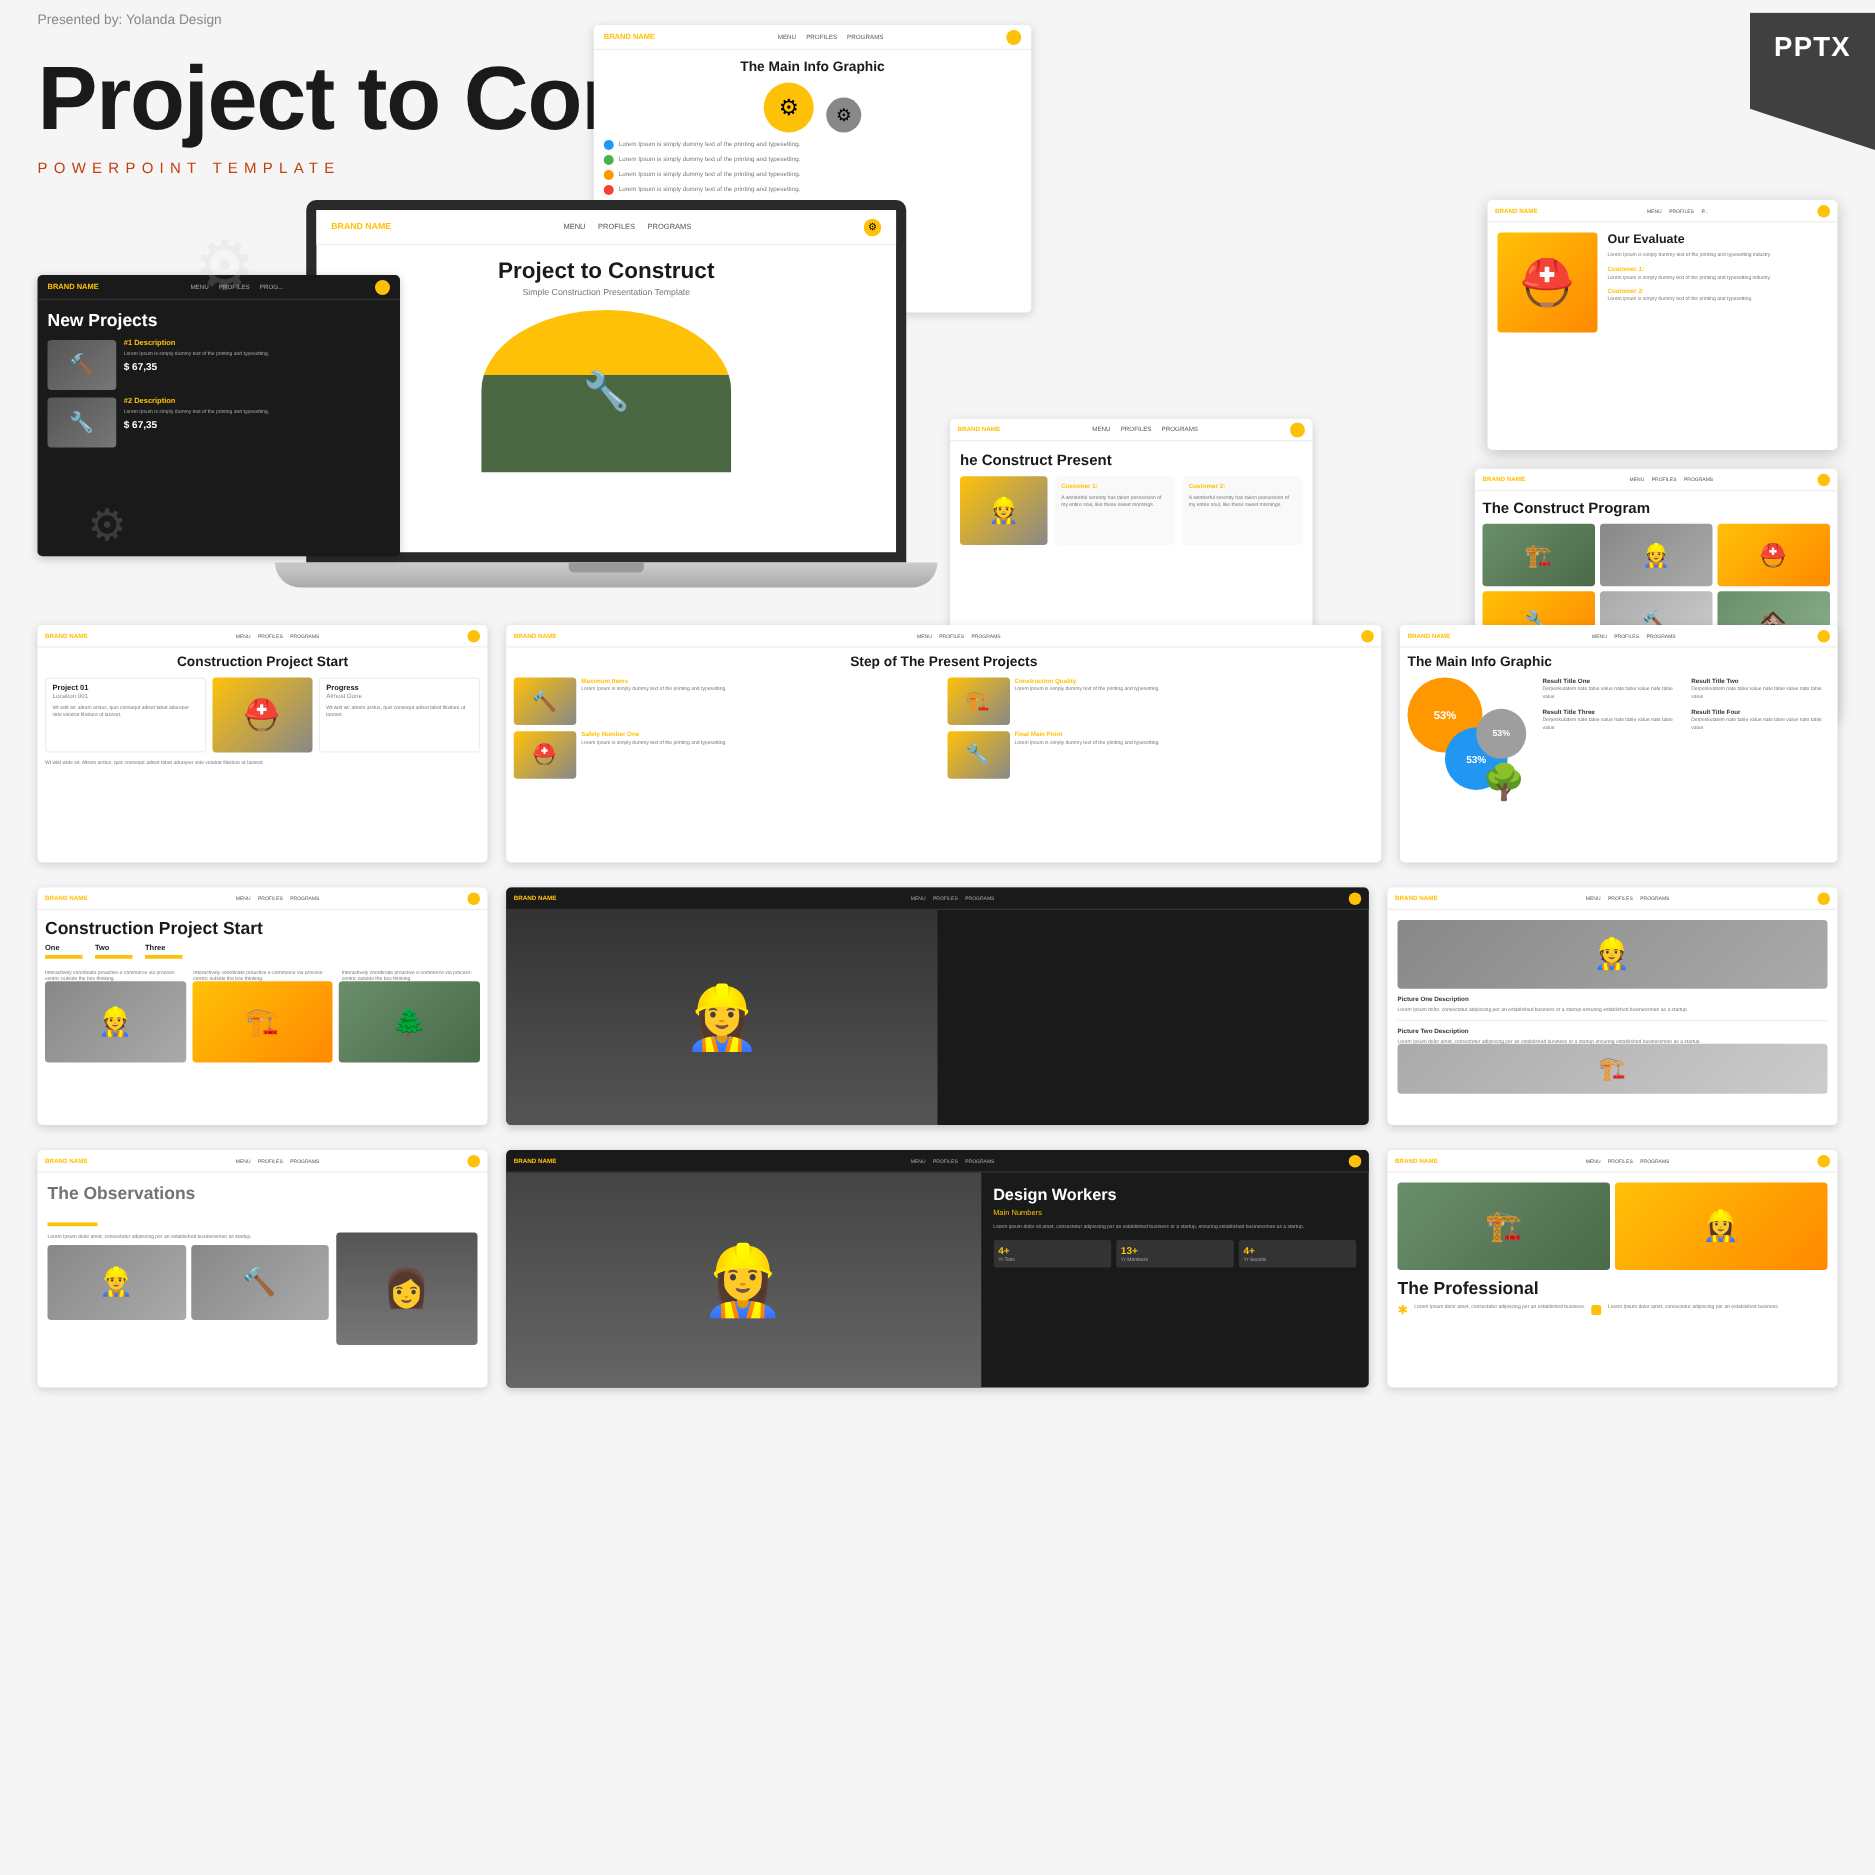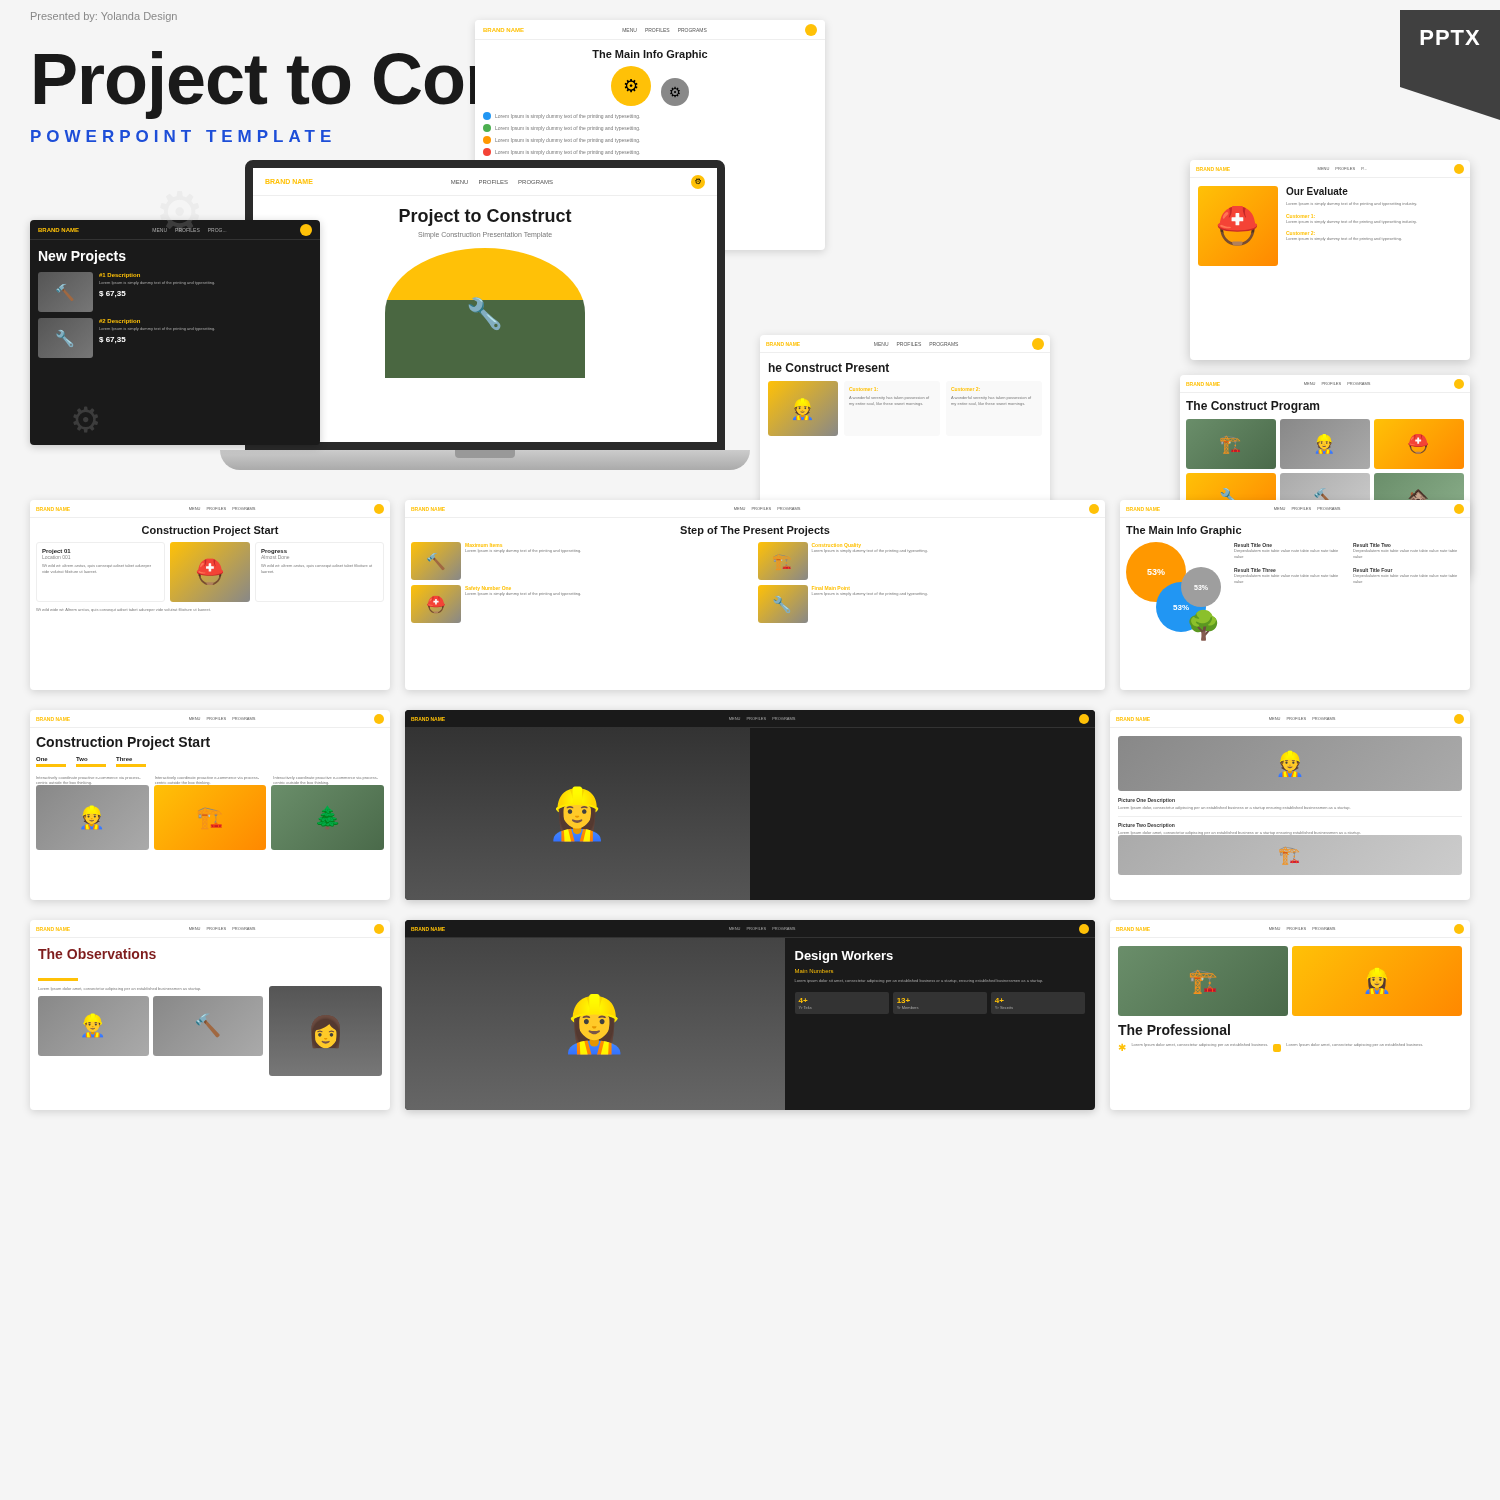--- a/index.html
+++ b/index.html
@@ -20,25 +20,25 @@
 
     .main-title {
       font-size: 72px;
       font-weight: 900;
       color: #1a1a1a;
       line-height: 1.1;
       letter-spacing: -1px;
     }
 
     .subtitle {
-      font-size: 17px;
+      font-size: 12px;
       letter-spacing: 5px;
-      color: #1d4ed8;
+      color: #c2410c;
       margin-top: 8px;
-      font-weight: 700;
+      font-weight: 400;
     }
 
     
     .pptx-badge {
       position: absolute;
       top: 0;
       right: 0;
       width: 100px;
       height: 110px;
       background: #404040;
@@ -633,21 +633,21 @@
     }
 
     .professional-slide {
       width: 360px;
       height: 190px;
       background: white;
       border-radius: 4px;
       box-shadow: 0 2px 8px rgba(0,0,0,0.15);
       overflow: hidden;
     }
-    .obs-title { font-size: 14px; font-weight: bold; color: #7f1d1d; margin-bottom: 16px; }
+    .obs-title { font-size: 14px; font-weight: bold; color: #737373; margin-bottom: 16px; }
     .obs-imgs { display: flex; gap: 4px; }
     .obs-img {
       flex: 1;
       height: 60px;
       background: linear-gradient(135deg, #888, #aaa);
       border-radius: 3px;
       display: flex;
       align-items: center;
       justify-content: center;
       font-size: 22px;

